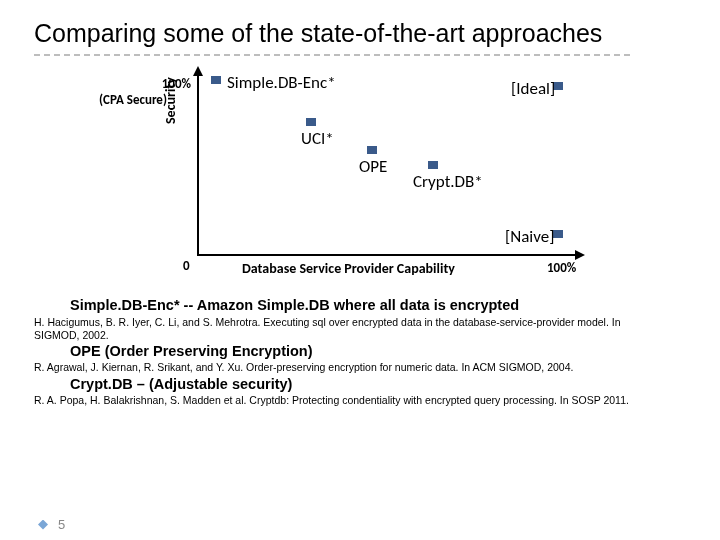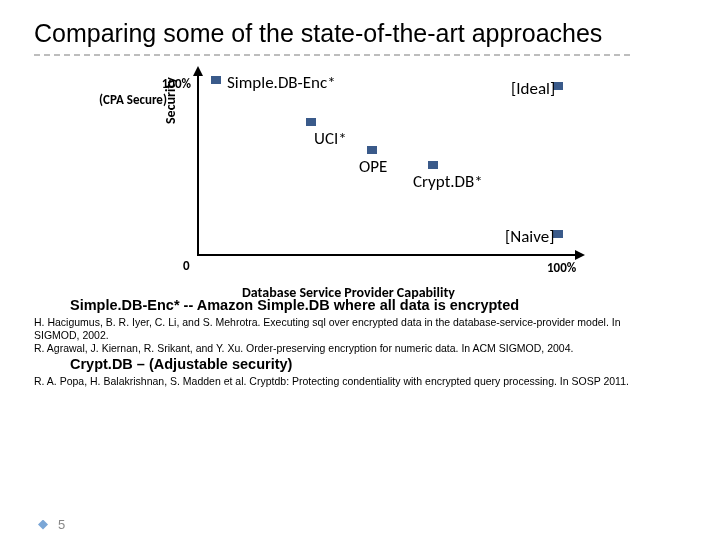--- a/index.html
+++ b/index.html
@@ -7,21 +7,21 @@
   .slide { width: 664px; height: 540px; position: relative; padding: 18px 34px 10px 34px; }
   .title-wrap { border-bottom: 2px dashed #bdbdbd; padding-bottom: 6px; margin-bottom: 8px; }
   .title { font-size: 25px; line-height: 1.2; font-weight: 400; }
   .chart-area { position: relative; width: 590px; height: 220px; margin: 0 auto 12px auto; }
   
   .y-axis { position: absolute; left: 160px; top: 10px; width: 2px; height: 180px; background: #000; }
   .x-axis { position: absolute; left: 160px; top: 190px; width: 380px; height: 2px; background: #000; }
   .arrow-up { position: absolute; left: 156px; top: 2px; width: 0; height: 0; border-left: 5px solid transparent; border-right: 5px solid transparent; border-bottom: 10px solid #000; }
   .arrow-right { position: absolute; left: 538px; top: 186px; width: 0; height: 0; border-top: 5px solid transparent; border-bottom: 5px solid transparent; border-left: 10px solid #000; }
   .y-label-rot { position: absolute; left: 125px; top: 60px; transform: rotate(-90deg); transform-origin: left top; font-size: 14px; font-family: Calibri, Arial, sans-serif; font-weight: bold; }
-  .x-label { position: absolute; left: 205px; top: 196px; font-size: 14px; font-family: Calibri, Arial, sans-serif; font-weight: bold; margin-top: 24px; }
+  .x-label { position: absolute; left: 205px; top: 196px; font-size: 14px; font-family: Calibri, Arial, sans-serif; font-weight: bold; }
   .tick-100y { position: absolute; left: 108px; top: 12px; font-size: 13px; font-family: Calibri, Arial, sans-serif; font-weight: bold; text-align: right; width: 46px; }
   .cpa { position: absolute; left: 62px; top: 28px; font-size: 13px; font-family: Calibri, Arial, sans-serif; font-weight: bold; }
   .tick-0 { position: absolute; left: 146px; top: 194px; font-size: 13px; font-family: Calibri, Arial, sans-serif; font-weight: bold; }
   .tick-100x { position: absolute; left: 510px; top: 196px; font-size: 13px; font-family: Calibri, Arial, sans-serif; font-weight: bold; }
   .pt { position: absolute; width: 10px; height: 8px; background: #3a5a8a; }
   .pl { position: absolute; font-size: 17px; font-family: Calibri, Arial, sans-serif; white-space: nowrap; }
   .notes { font-size: 12.5px; line-height: 1.35; }
   .notes .b { font-weight: bold; font-size: 14.5px; margin-left: 36px; }
   .notes .sm { font-size: 10.5px; line-height: 1.25; }
   .footer { position: absolute; bottom: 8px; left: 38px; display: flex; align-items: center; gap: 10px; }
@@ -46,38 +46,39 @@
     <div class="x-label">Database Service Provider Capability</div>
     <div class="tick-100y">100%</div>
     <div class="cpa">(CPA Secure)</div>
     <div class="tick-0">0</div>
     <div class="tick-100x">100%</div>
 
     <div class="pt" style="left:174px; top:12px;"></div>
     <div class="pl" style="left:190px; top:8px;">Simple.DB-Enc*</div>
 
     <div class="pt" style="left:269px; top:54px;"></div>
-    <div class="pl" style="left:264px; top:64px;margin-left:13px;">UCI*</div>
+    <div class="pl" style="left:264px; top:64px;">UCI*</div>
 
     <div class="pt" style="left:330px; top:82px;"></div>
     <div class="pl" style="left:322px; top:92px;">OPE</div>
 
     <div class="pt" style="left:391px; top:97px;"></div>
     <div class="pl" style="left:376px; top:107px;">Crypt.DB*</div>
 
     <div class="pt" style="left:516px; top:18px;"></div>
     <div class="pl" style="left:474px; top:14px;">[Ideal]</div>
 
     <div class="pt" style="left:516px; top:166px;"></div>
     <div class="pl" style="left:468px; top:162px;text-align:center;">[Naive]</div>
   </div>
 
   <div class="notes">
     <div class="b">Simple.DB-Enc* -- Amazon Simple.DB where all data is encrypted</div>
     <div class="sm">H. Hacigumus, B. R. Iyer, C. Li, and S. Mehrotra. Executing sql over encrypted data in the database-service-provider model. In SIGMOD, 2002.</div>
+    <div class="b">OPE (Order Preserving Encryption)</div>
     <div class="sm">R. Agrawal, J. Kiernan, R. Srikant, and Y. Xu. Order-preserving encryption for numeric data. In ACM SIGMOD, 2004.</div>
     <div class="b">Crypt.DB – (Adjustable security)</div>
     <div class="sm">R. A. Popa, H. Balakrishnan, S. Madden et al. Cryptdb: Protecting condentiality with encrypted query processing. In SOSP 2011.</div>
   </div>
 
   <div class="footer">
     <div class="bullet"></div>
     <div class="pagenum">5</div>
   </div>
 

